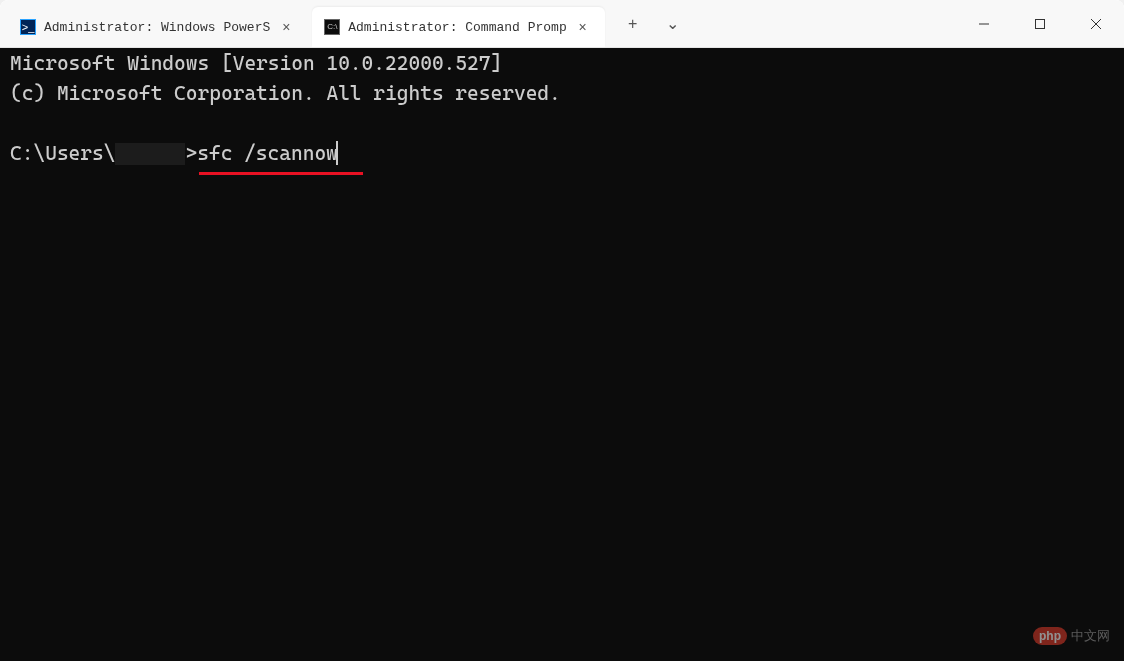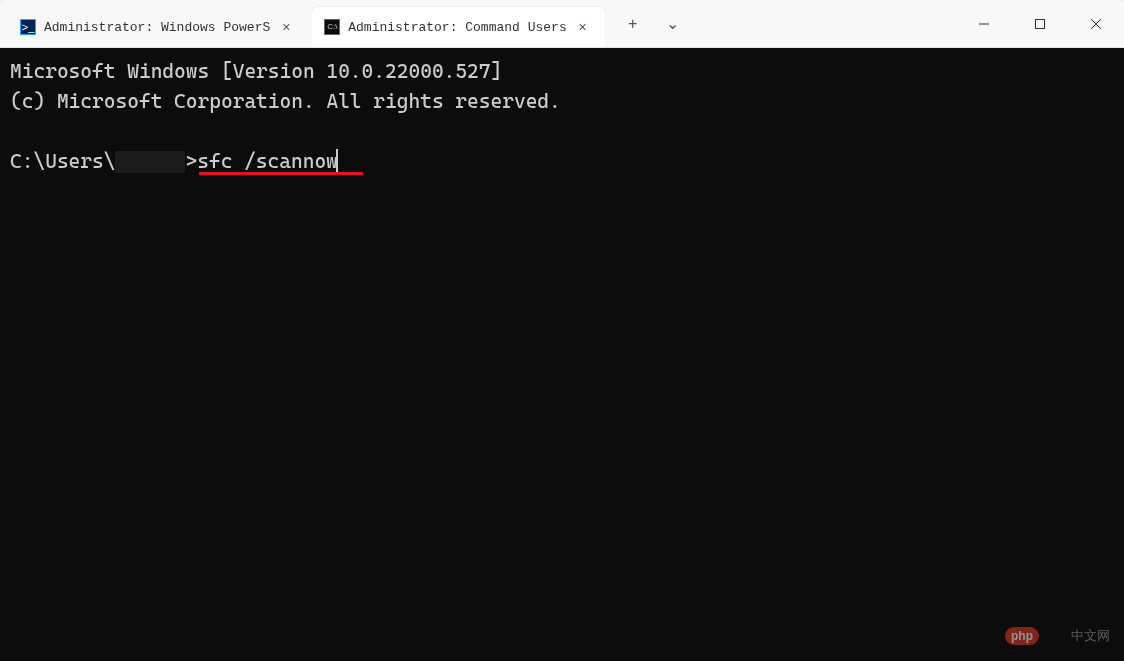--- a/index.html
+++ b/index.html
@@ -130,21 +130,21 @@
       color: #333;
       cursor: pointer;
     }
     .terminal {
       flex: 1;
       background: #0c0c0c;
       color: #cccccc;
       font-family: "Cascadia Mono", Consolas, monospace;
       font-size: 20px;
       line-height: 1.5;
-      padding: 8px 10px;
+      padding: 0 10px;
       white-space: pre;
       overflow: hidden;
       position: relative;
     }
     .prompt-line {
       position: relative;
       display: inline;
     }
     .redacted {
       display: inline-block;
@@ -172,21 +172,20 @@
     .watermark {
       position: absolute;
       right: 14px;
       bottom: 16px;
       display: flex;
       align-items: center;
       opacity: 0.55;
       font-size: 13px;
       color: #999;
       font-family: "Microsoft YaHei", sans-serif;
-      gap: 28px;
     }
     .watermark-logo {
       background: #dd3b2a;
       color: #fff;
       font-weight: bold;
       font-size: 12px;
       padding: 2px 6px;
       border-radius: 10px;
       margin-right: 4px;
       font-family: sans-serif;
@@ -198,21 +197,21 @@
 <div class="window">
   <div class="titlebar">
     <div class="tabs">
       <div class="tab inactive">
         <span class="tab-icon ps-icon">&gt;_</span>
         <span class="tab-title">Administrator: Windows PowerS</span>
         <span class="tab-close">×</span>
       </div>
       <div class="tab active">
         <span class="tab-icon cmd-icon">C:\</span>
-        <span class="tab-title">Administrator: Command Users</span>
+        <span class="tab-title">Administrator: Command Promp</span>
         <span class="tab-close">×</span>
       </div>
     </div>
     <div class="tab-controls">
       <div class="tab-btn">+</div>
       <div class="tab-btn">⌄</div>
     </div>
     <div class="spacer"></div>
     <div class="window-controls">
       <div class="win-btn">

